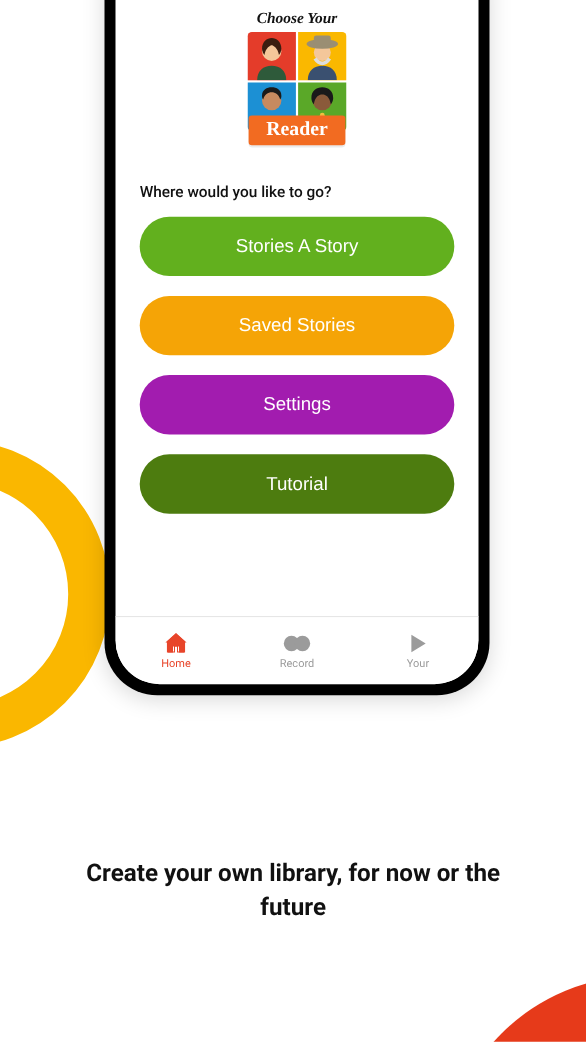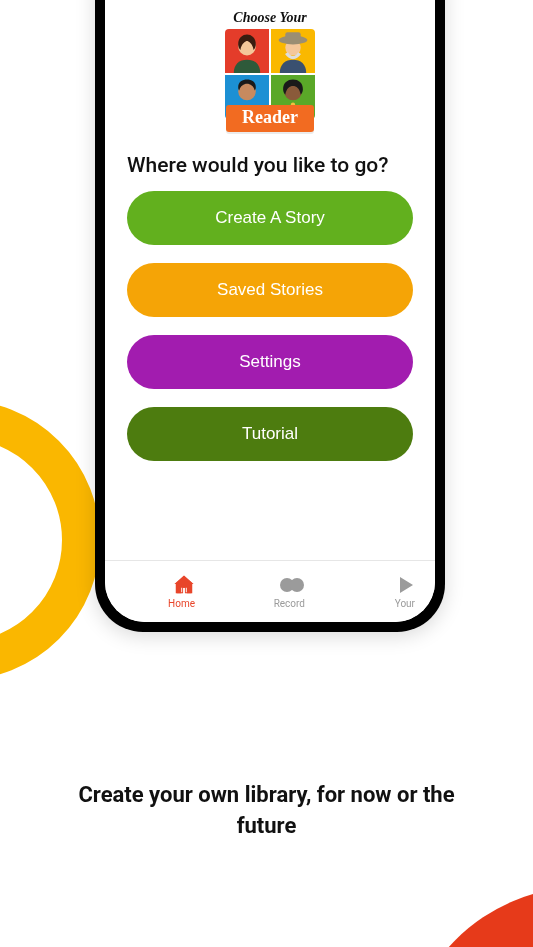--- a/index.html
+++ b/index.html
@@ -129,24 +129,24 @@
     width: 18px;
     height: 22px;
     background: #e43c2a;
     z-index: -1;
   }
   .ribbon-center::before { left: -12px; clip-path: polygon(0 0, 100% 0, 100% 100%, 0 100%, 40% 50%); }
   .ribbon-center::after  { right: -12px; clip-path: polygon(0 0, 100% 0, 60% 50%, 100% 100%, 0 100%); }
 
   .prompt {
     align-self: flex-start;
-    font-size: 21px;
+    font-size: 14px;
     font-weight: 500;
     color: #111;
-    margin-top: 21px;
+    margin-top: 35px;
     margin-bottom: 14px;
   }
 
   .menu-buttons {
     width: 100%;
     display: flex;
     flex-direction: column;
     gap: 18px;
   }
   .menu-btn {
@@ -169,21 +169,21 @@
     height: 62px;
     border-top: 1px solid #e6e6e6;
     display: flex;
     justify-content: space-around;
     align-items: center;
     background: #fff;
   }
   .tab-item {
     display: flex;
     flex-direction: column;
-    align-items: flex-end;
+    align-items: center;
     gap: 2px;
     width: 70px;
   }
   .tab-label {
     font-size: 10px;
     color: #9b9b9b;
   }
   .tab-item.active .tab-label { color:#e8452a; }
   .tab-icon { height: 22px; display:flex; align-items:center; justify-content:center; }
 
@@ -248,21 +248,21 @@
           </div>
         </div>
         <div class="logo-ribbon">
           <div class="ribbon-center">Reader</div>
         </div>
       </div>
 
       <div class="prompt">Where would you like to go?</div>
 
       <div class="menu-buttons">
-        <button class="menu-btn btn-green">Create A Story</button>
+        <button class="menu-btn btn-green">Stories A Story</button>
         <button class="menu-btn btn-orange">Saved Stories</button>
         <button class="menu-btn btn-blue">Settings</button>
         <button class="menu-btn btn-teal">Tutorial</button>
       </div>
     </div>
 
     <div class="tabbar">
       <div class="tab-item active">
         <span class="tab-icon">
           <svg width="22" height="22" viewBox="0 0 24 24">

